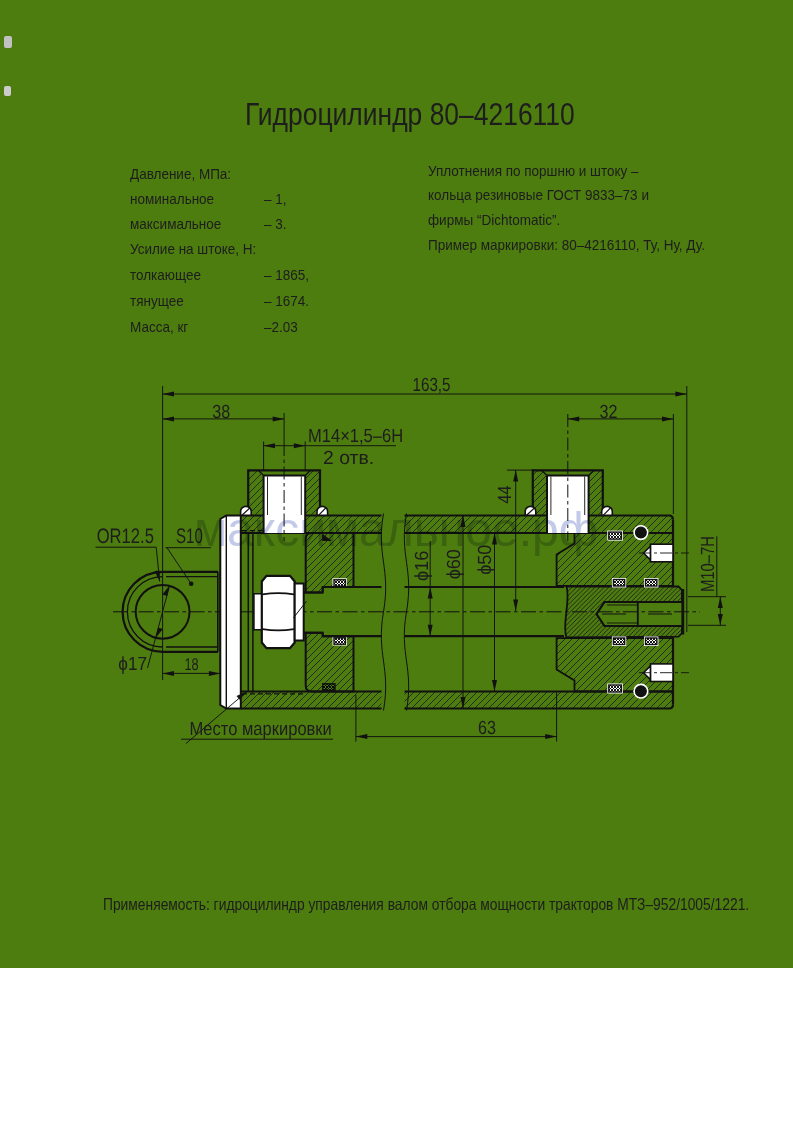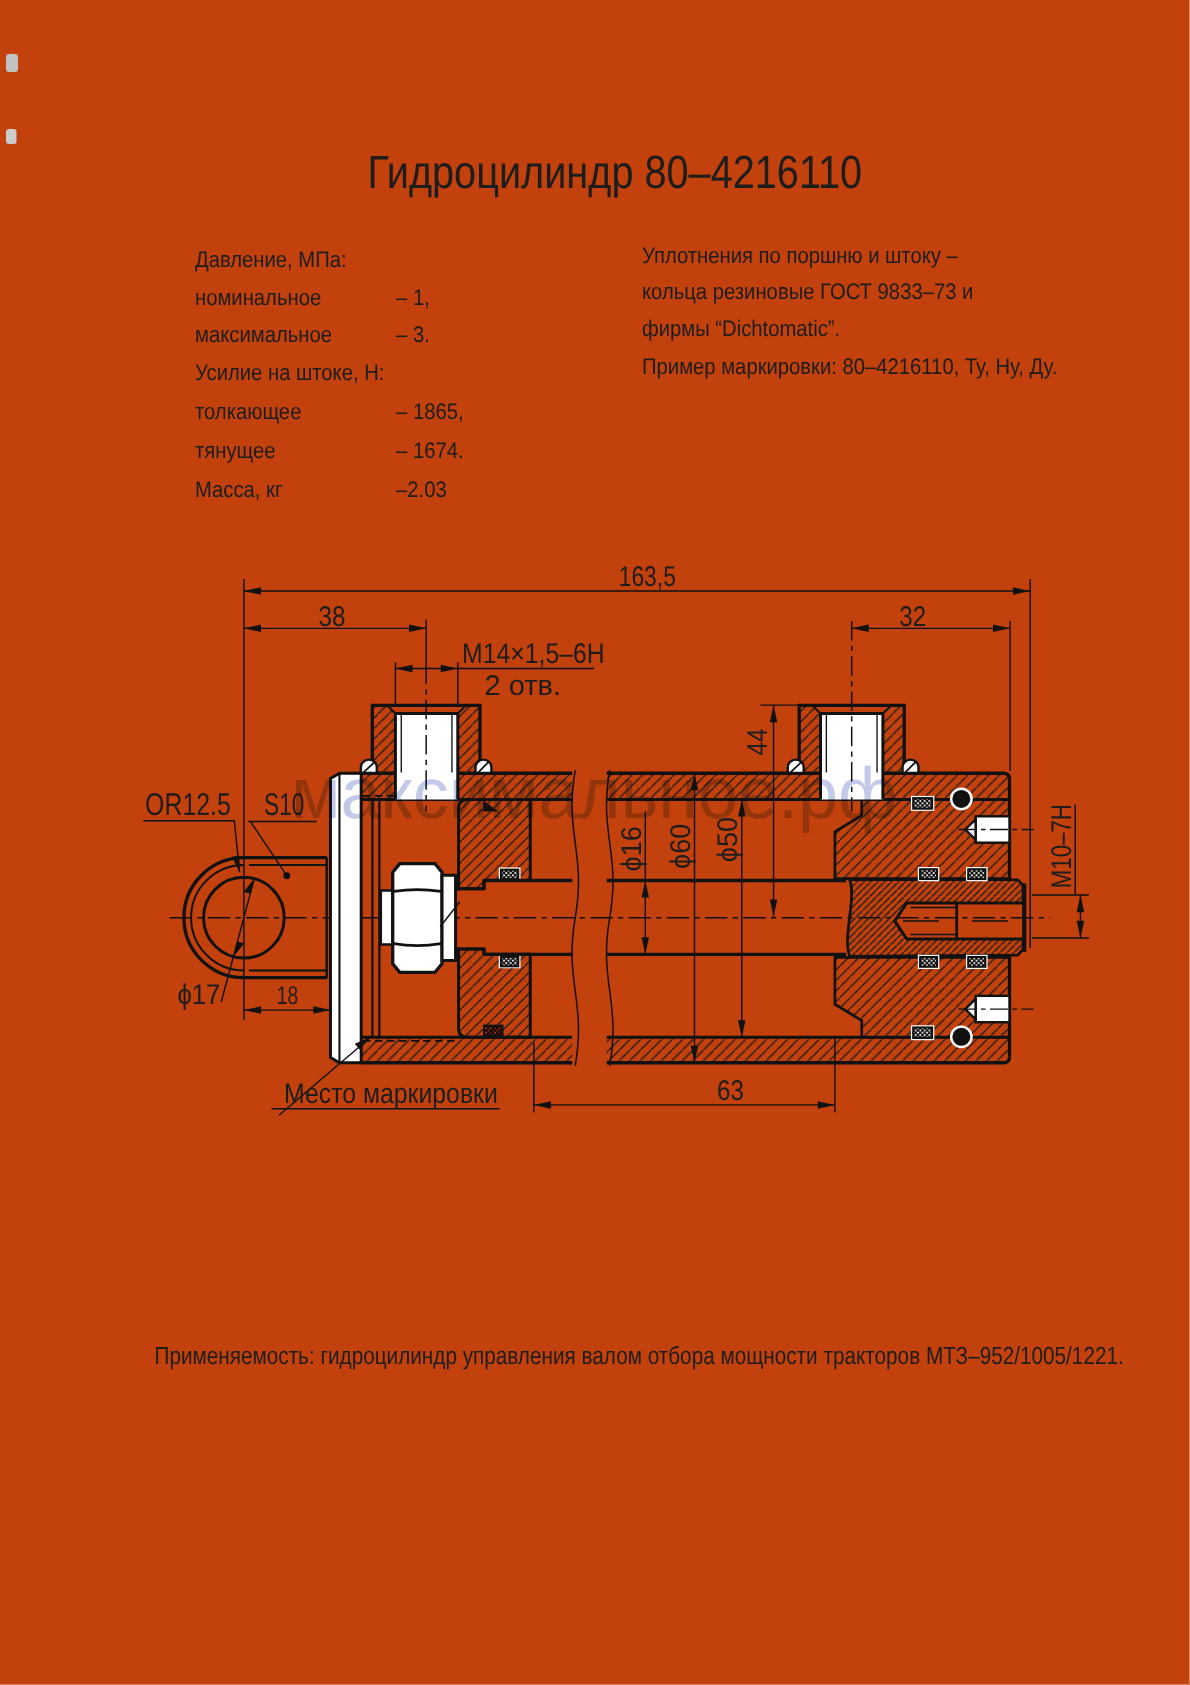--- a/index.html
+++ b/index.html
@@ -1,15 +1,15 @@
 <!DOCTYPE html>
 <html><head><meta charset="utf-8">
 <style>
 html,body{margin:0;padding:0}
-.page{position:relative;width:793px;height:1123px;background:#c2410c;overflow:hidden;
+.page{position:relative;width:793px;height:968px;background:#4d7c0f;overflow:hidden;
   font-family:"Liberation Sans",sans-serif;color:#1d1d1d}
 .t{position:absolute;white-space:nowrap;line-height:1}
 .b{font-size:15px;transform:scaleX(0.9);transform-origin:0 0}
 .rb{font-size:15px;transform:scaleX(0.9);transform-origin:0 0}
 svg{position:absolute;left:0;top:0}
 svg text{text-rendering:geometricPrecision}
 </style></head>
 <body>
 <div class="page">
 

